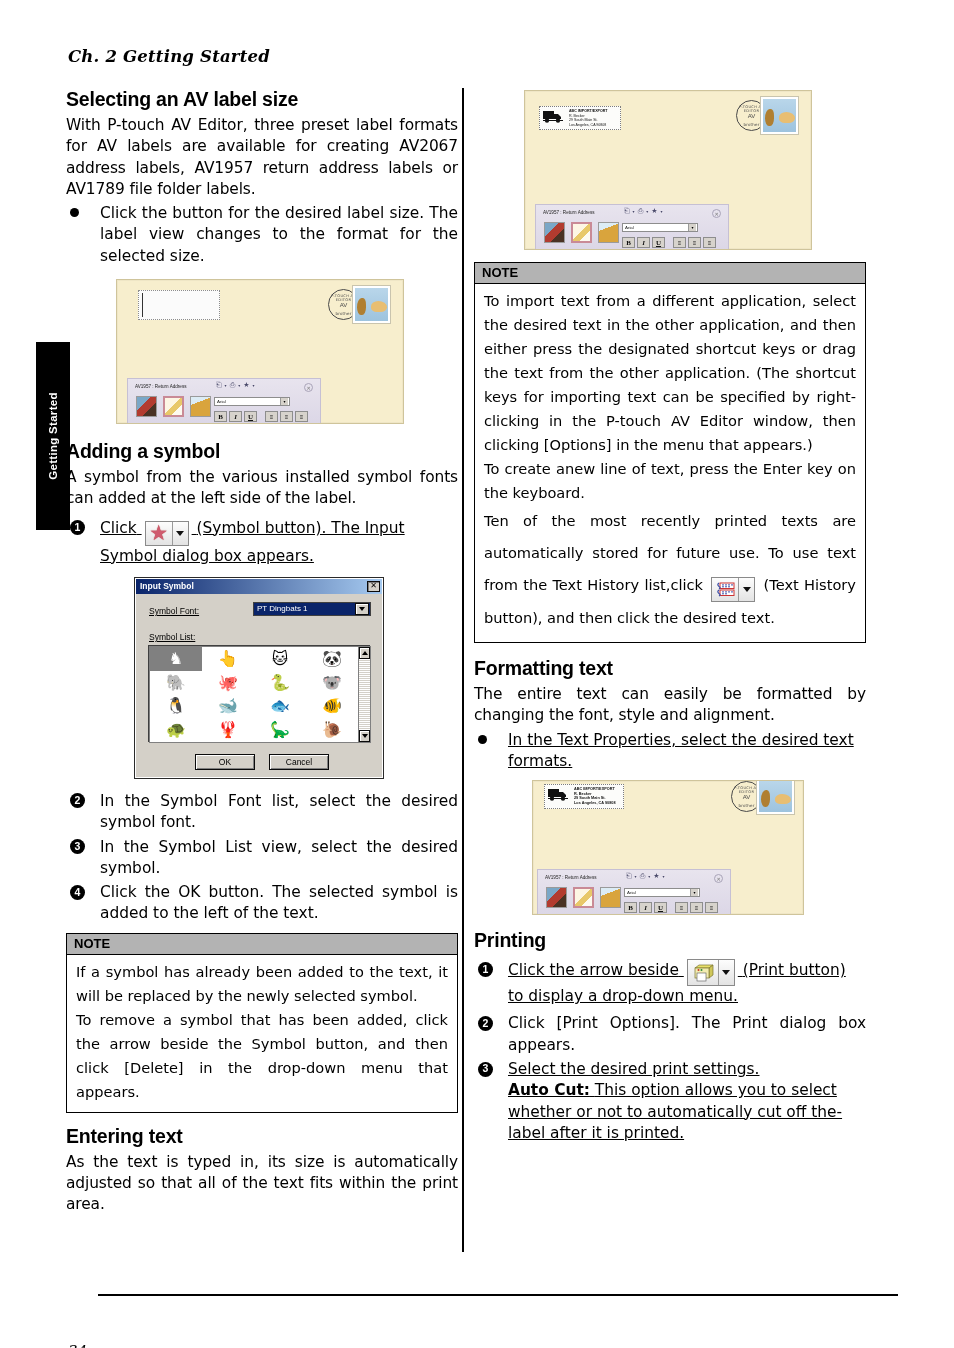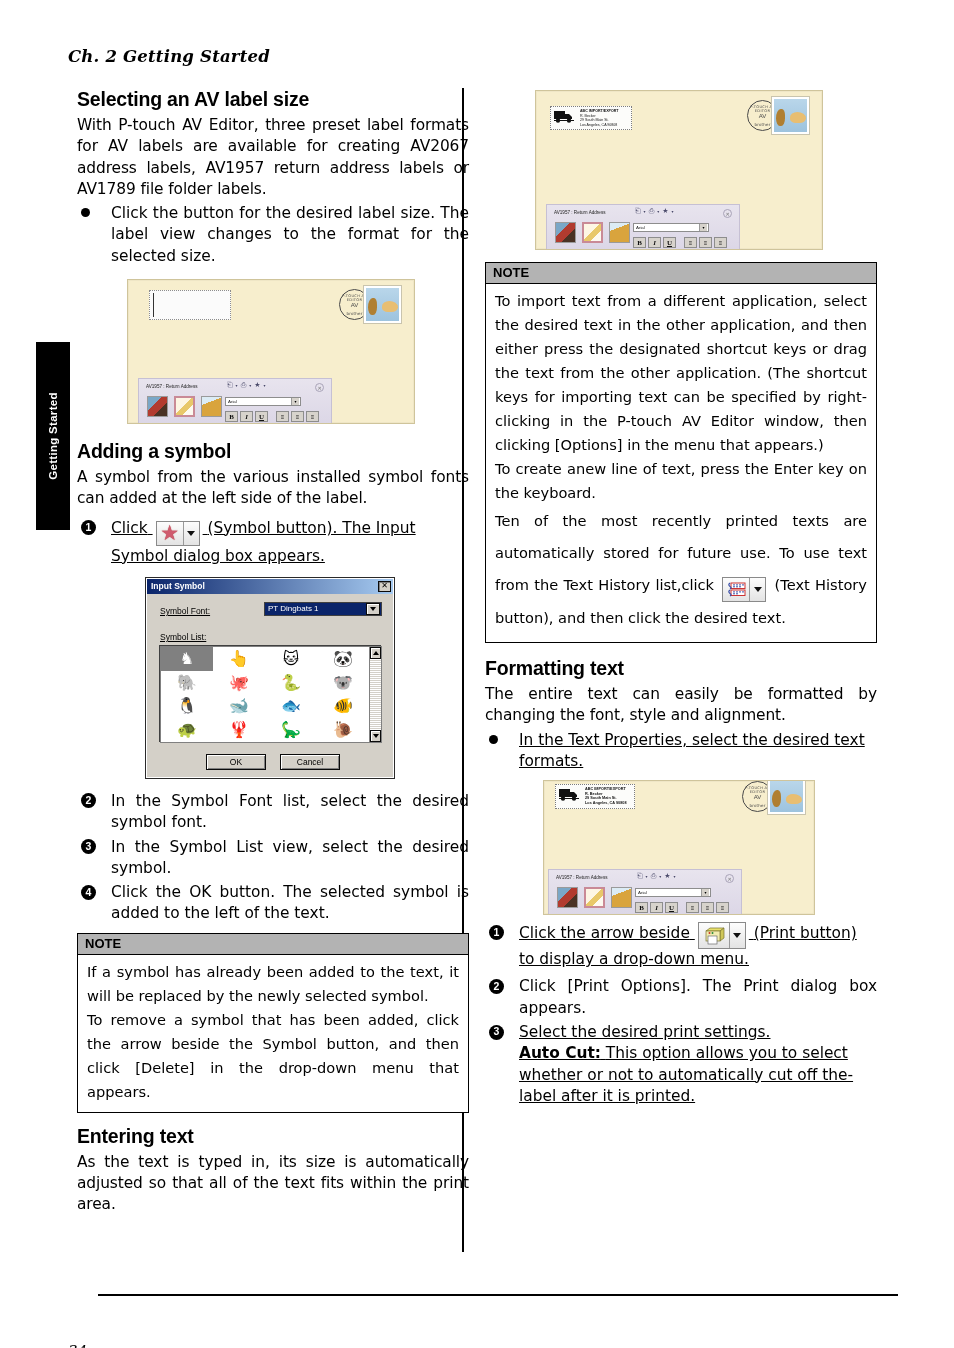--- a/index.html
+++ b/index.html
@@ -47,21 +47,21 @@
     position:absolute; left:98px; top:1294px;
     width:800px; height:2.2px; background:#000;
   }
   .folio {
     position:absolute; left:68px; top:1342px;
     font-family:"DejaVu Serif", serif; font-style:italic;
     font-size:15px;
   }
 
   
-  .col { position:absolute; width:392px;margin-left:11px; }
+  .col { position:absolute; width:392px; }
   .col-left  { left:66px;  top:88px; }
   .col-right { left:474px; top:88px; }
 
   h2.sec {
     font-family:"Liberation Sans", sans-serif;
     font-weight:bold;
     font-size:19.5px;
     margin:0 0 4px 0;
     letter-spacing:-.2px;
   }
@@ -649,20 +649,21 @@
           <div class="lv-sbtn" style="font-style:italic">I</div>
           <div class="lv-sbtn" style="text-decoration:underline">U</div>
           <div class="lv-gap"></div>
           <div class="lv-sbtn small">≡</div>
           <div class="lv-sbtn small">≡</div>
           <div class="lv-sbtn small">≡</div>
         </div>
       </div>
     </div>
 
+    <h2 class="sec" style="margin-top:14px">Printing</h2>
 
     <div class="item" style="margin-top:7px">
       <div class="marker"><span class="numcircle">1</span></div>
       <div class="txt nojust">
         <span>Click the arrow beside</span>
         <span class="chip big">
           <span class="face">
             <svg width="22" height="18" viewBox="0 0 22 18">
               <path d="M3 4 L7 1 L21 1 L17 4 Z" fill="#e8e06a" stroke="#7a7430" stroke-width=".7"></path>
               <path d="M17 4 L21 1 L21 11 L17 14 Z" fill="#cfc75a" stroke="#7a7430" stroke-width=".7"></path>

